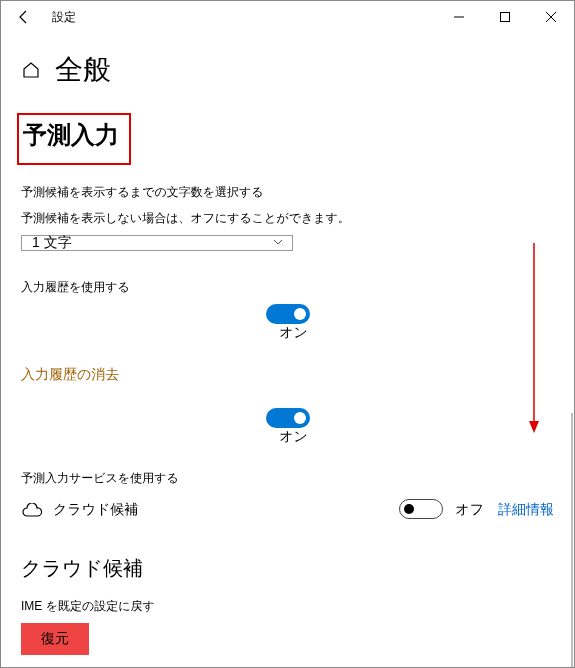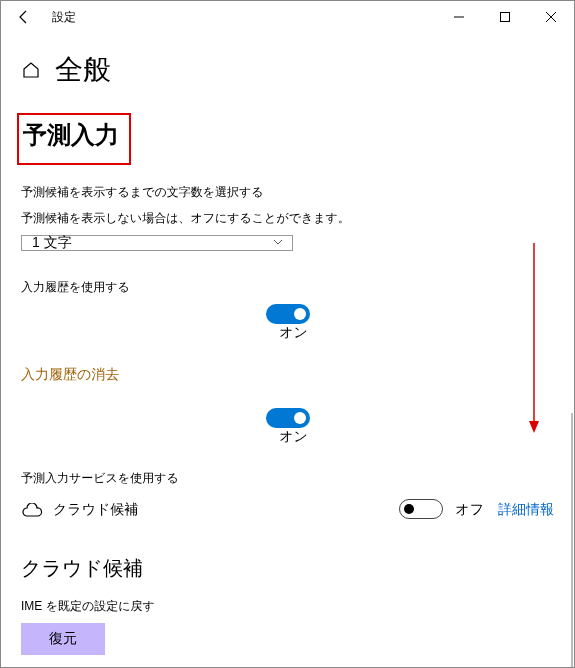--- a/index.html
+++ b/index.html
@@ -161,23 +161,23 @@
   .cloud-icon { margin-right: 10px; display:flex; }
   .cloud-label { flex: 0 0 auto; font-size: 14px; }
   .cloud-spacer { flex: 1; }
   .details-link {
     color: #0066cc;
     cursor: pointer;
     margin-left: 14px;
     font-size: 14px;
   }
   .restore-btn {
-    width: 84px;
+    width: 68px;
     height: 32px;
-    background: #c4b5fd;
+    background: #ef4444;
     border: none;
     font-size: 14px;
     cursor: pointer;
     display: flex;
     align-items: center;
     justify-content: center;
     margin-top: 0;
   }
   .section-heading2 {
     font-size: 20px;

